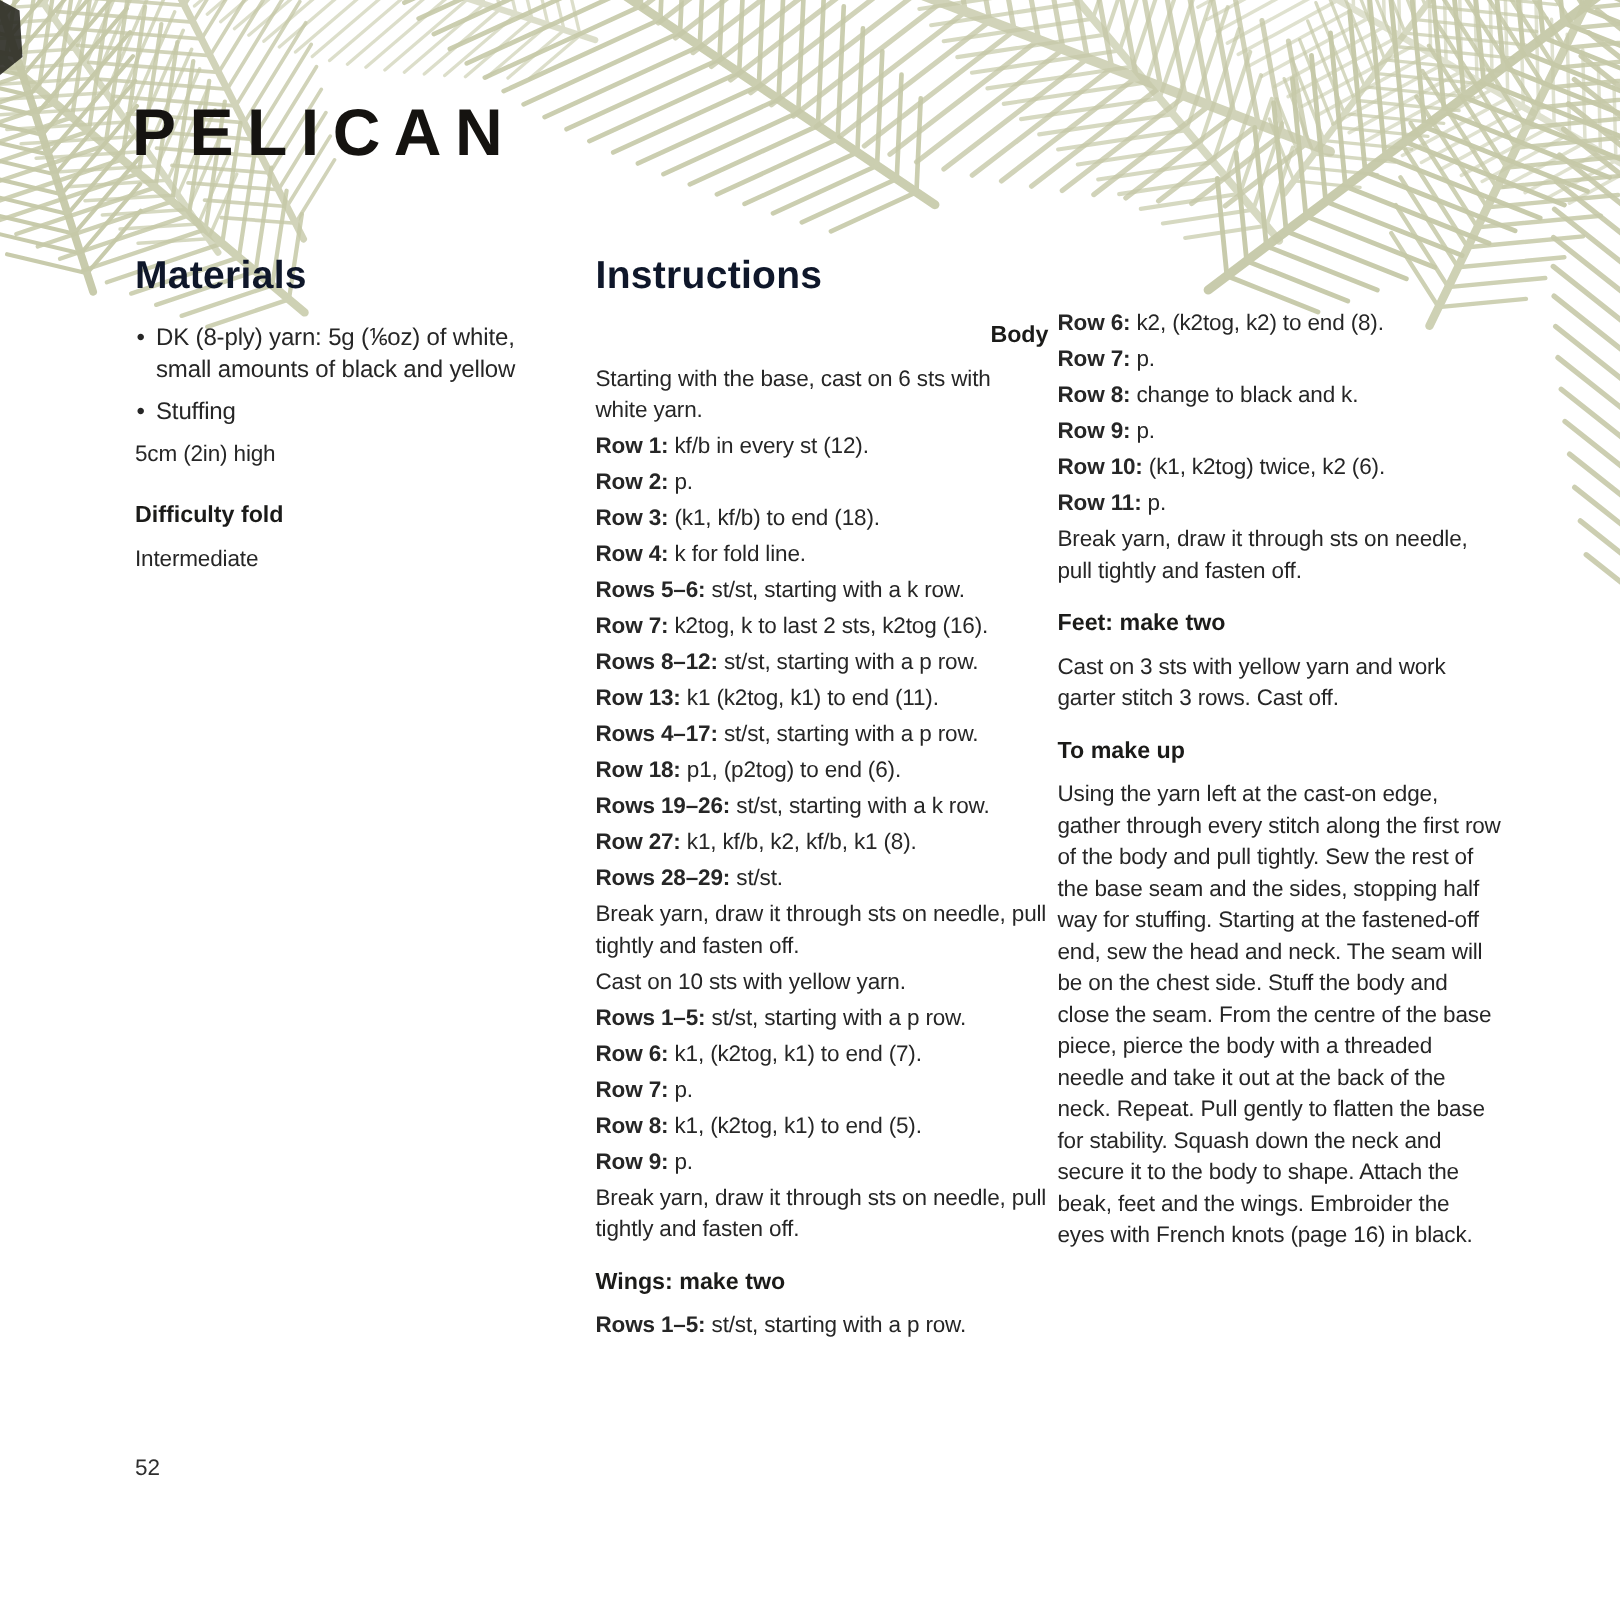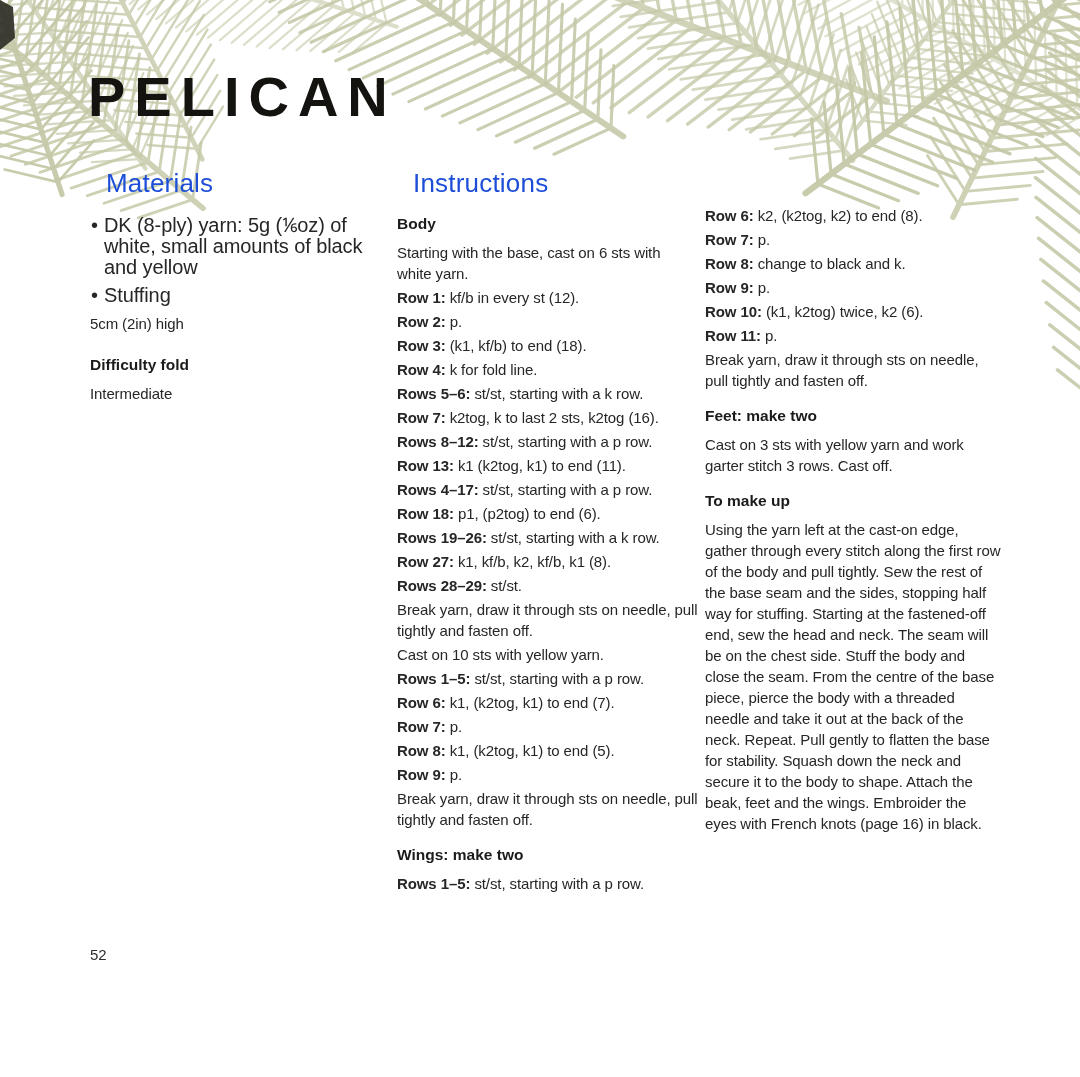--- a/index.html
+++ b/index.html
@@ -11,51 +11,51 @@
     position:relative;
     overflow:hidden;
   }
   #palm-decor{
     position:absolute;left:0;top:0;z-index:0;
     pointer-events:none;
   }
   .content{position:relative;z-index:1;}
   .page-title{
     position:absolute;left:88px;top:64px;
-    font-size:56px;font-weight:800;letter-spacing:9px;
+    font-size:44px;font-weight:800;letter-spacing:9px;
     color:#151310;margin:0;white-space:nowrap;
   }
   .col{position:absolute;}
   .col-materials{left:90px;top:168px;width:288px;}
   .col-instructions{left:397px;top:168px;width:302px;}
   .col-right{left:705px;top:205px;width:296px;}
   h2{
-    font-size:26px;font-weight:400;letter-spacing:.2px;
-    color:#1d4ed8;margin:0 0 16px 16px;
+    font-size:26px;font-weight:700;letter-spacing:.2px;
+    color:#0f172a;margin:0 0 16px 0;
   }
   h3{
     font-size:15.5px;font-weight:700;color:#1b1b19;
     margin:16px 0 9px 0;
   }
   .col-materials h3{margin-top:22px;}
-  .sections > .section:first-child > h3:first-child{margin-top:16px;}
+  .sections > .section:first-child > h3:first-child{margin-top:16px;text-align:right;}
   p{
     font-size:15px;line-height:21px;letter-spacing:-0.1px;
     margin:0 0 3px 0;
   }
   strong{font-weight:700;}
   .bullet{
     position:relative;padding-left:14px;margin-bottom:7px;
-    font-size:20px;line-height:21px;letter-spacing:-0.1px;
+    font-size:16px;line-height:21px;letter-spacing:-0.1px;
   }
   .bullet::before{
     content:"\2022";position:absolute;left:1px;top:0;
   }
   .page-number{
-    position:absolute;left:90px;top:946px;
+    position:absolute;left:90px;top:970px;
     font-size:15px;color:#2e2e2e;
   }
 </style>
 </head>
 <body>
 
 <svg id="palm-decor" width="1080" height="430" viewBox="0 0 1080 430" aria-hidden="true">
   <defs>
     <g id="frond" fill="none" stroke-linecap="round">
       <path id="frond-stem" d="M0,0 L330,0" stroke-width="5"></path>

